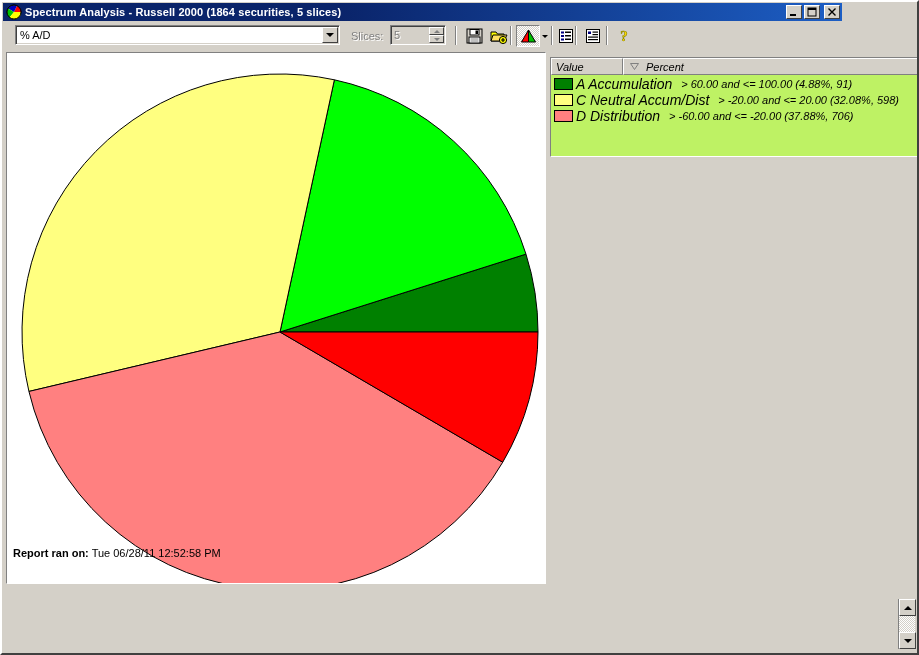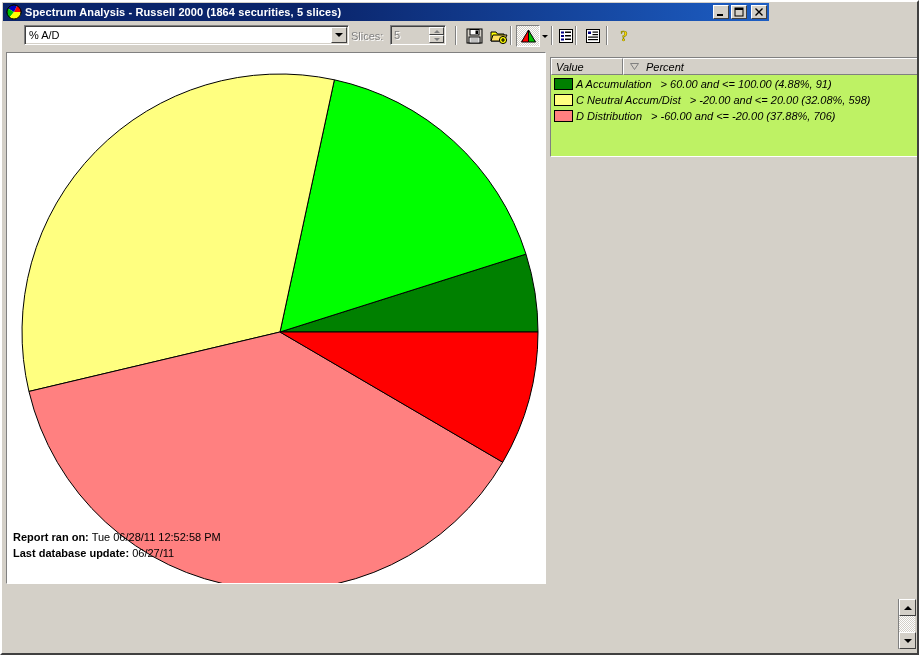--- a/index.html
+++ b/index.html
@@ -24,21 +24,21 @@
     border-left: 2px solid #ffffff;
     border-right: 2px solid #404040;
     border-bottom: 2px solid #404040;
     overflow: hidden;
   }
 
   
   #title-bar {
     position: absolute;
     left: 1px; top: 1px;
-    width: 766px;
+    width: 839px;
     height: 18px;
     background: linear-gradient(to right, #0a246a 0%, #0a246a 40%, #1d5ec4 100%);
     display: flex;
     align-items: center;
     padding: 0 1px;
     box-sizing: border-box;
   }
   #title-bar .app-icon {
     width: 16px; height: 16px;
     margin: 0 3px 0 2px;
@@ -75,21 +75,21 @@
     left: 1px; top: 20px;
     width: 915px;
     height: 27px;
     background: #d4d0c8;
     display: flex;
     align-items: center;
     box-sizing: border-box;
   }
   #measure-combo {
     position: absolute;
-    left: 21px; top: 3px;
+    left: 12px; top: 3px;
     width: 325px; height: 20px;
     background: #ffffff;
     border-top: 1px solid #808080;
     border-left: 1px solid #808080;
     border-right: 1px solid #ffffff;
     border-bottom: 1px solid #ffffff;
     box-shadow: inset 1px 1px 0 #404040, inset -1px -1px 0 #d4d0c8;
     box-sizing: border-box;
     display: flex;
     align-items: center;
@@ -276,21 +276,21 @@
     padding-left: 3px;
   }
   .legend-swatch {
     width: 19px; height: 12px;
     border: 1px solid #000000;
     box-sizing: border-box;
     flex: 0 0 auto;
     margin-right: 3px;
   }
   .legend-label {
-    font-size: 11px;
+    font-size: 14px;
     color: #000;
     white-space: nowrap;
     flex: 0 0 auto;
   }
   .legend-range {
     font-size: 11px;
     color: #000;
     white-space: nowrap;
     margin-left: 9px;
   }
@@ -464,24 +464,20 @@
         <path d="M 273.00 279.00 L 327.38 26.80 A 258 258 0 0 0 21.94 338.44 Z" fill="#FFFF80" stroke="#000000" stroke-width="1" stroke-linejoin="round"></path>
         <path d="M 273.00 279.00 L 21.94 338.44 A 258 258 0 0 0 495.73 409.21 Z" fill="#FF8080" stroke="#000000" stroke-width="1" stroke-linejoin="round"></path>
         <path d="M 273.00 279.00 L 495.73 409.21 A 258 258 0 0 0 531.00 279.00 Z" fill="#FF0000" stroke="#000000" stroke-width="1" stroke-linejoin="round"></path>
       </svg>
 
     <div id="report-info">
       <div>
         <b>Report ran on:</b>
         <span>Tue 06/28/11 12:52:58 PM</span>
       </div>
-      <div>
-        <b>Last database update:</b>
-        <span>06/27/11</span>
-      </div>
     </div>
   </div>
 
   <div id="legend-panel">
     <div id="legend-header">
       <div class="lh-cell value-col">
         <span>Value</span>
       </div>
       <div class="lh-cell percent-col">
         <svg class="sort-tri-wrap" viewBox="0 0 9 7">

